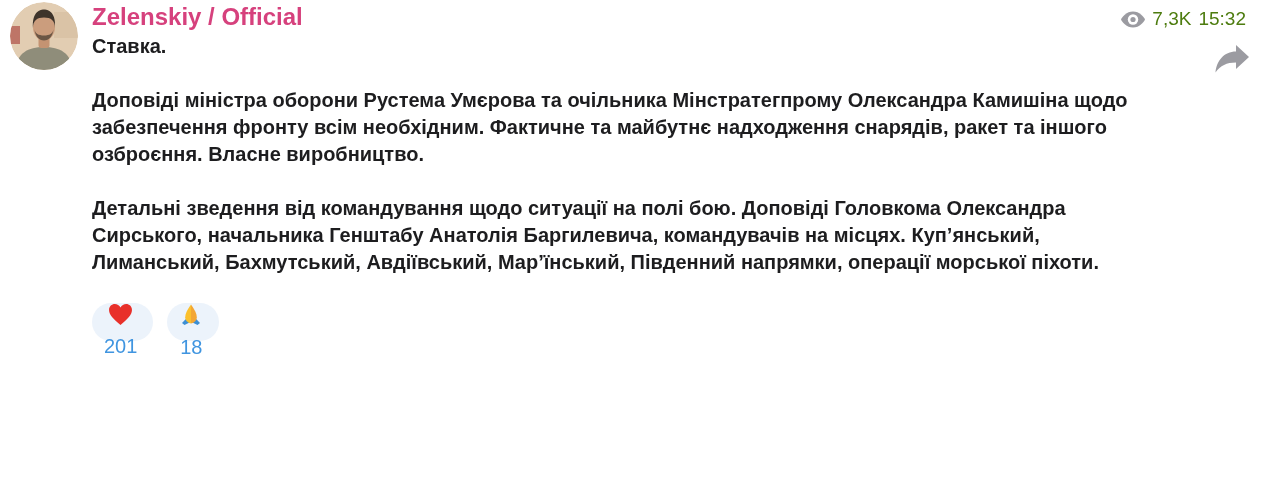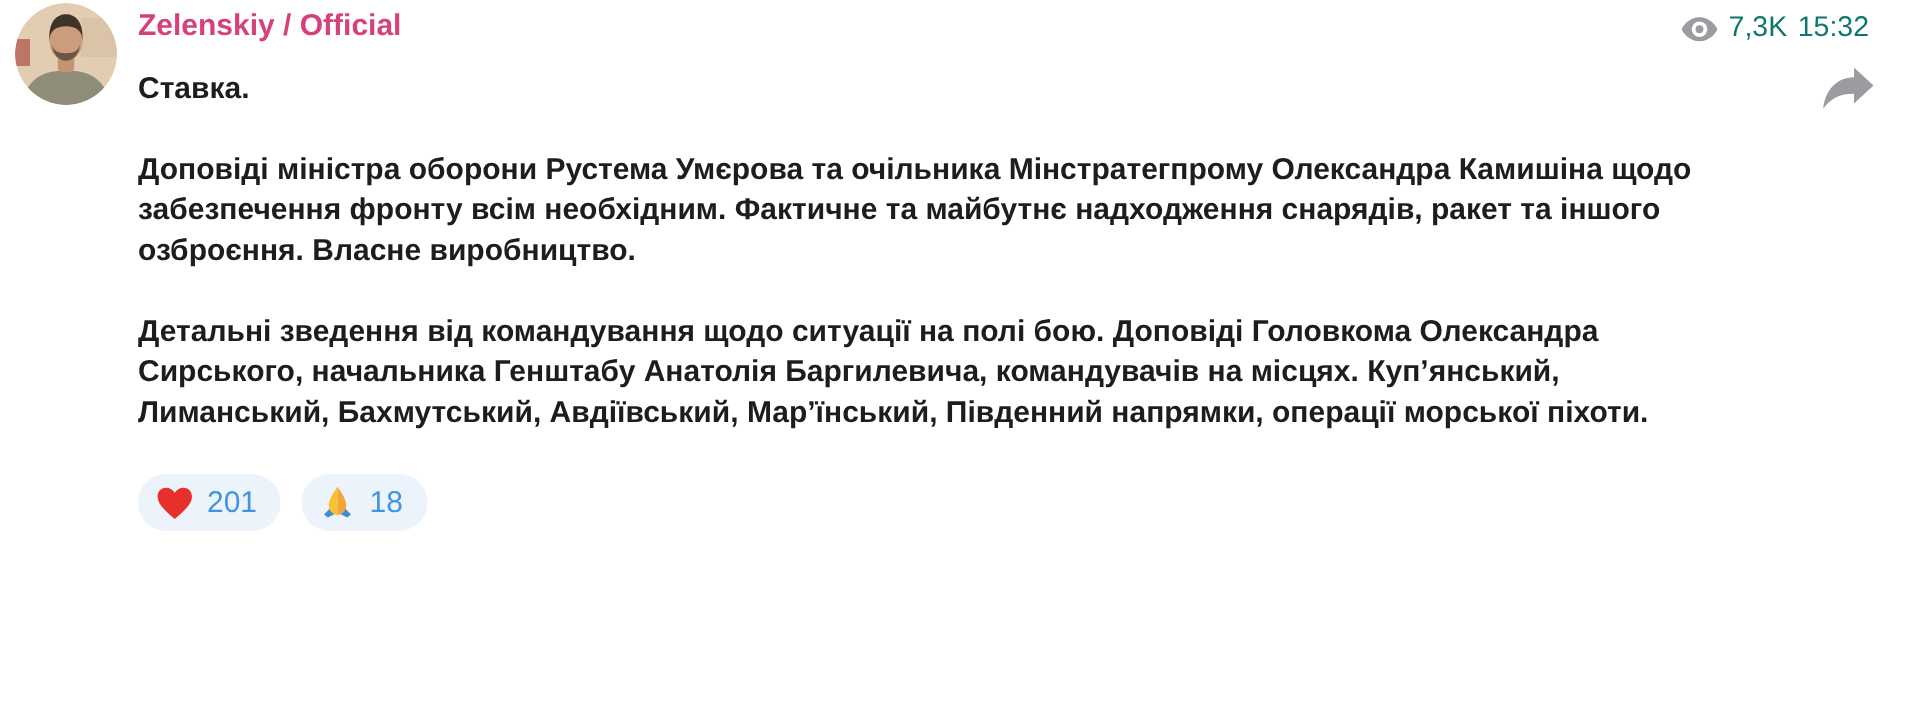--- a/index.html
+++ b/index.html
@@ -7,40 +7,41 @@
     width:1280px;height:483px;background:#ffffff;position:relative;overflow:hidden;
     font-family:"Liberation Sans","DejaVu Sans",sans-serif;
     -webkit-font-smoothing:antialiased;
   }
   .avatar{
     position:absolute;left:10px;top:2px;width:68px;height:68px;border-radius:50%;
     overflow:hidden;cursor:pointer;
   }
   .meta{
     position:absolute;top:8px;right:34px;display:flex;gap:7px;
-    color:#0f766e;font-size:19px;line-height:22px;white-space:nowrap;
+    color:#4d7c0f;font-size:19px;line-height:22px;white-space:nowrap;
   }
   .meta .eye{display:inline-flex;align-items:center;}
   .share{
     position:absolute;top:44px;right:30px;width:36px;height:30px;cursor:pointer;
   }
   .content{position:absolute;left:92px;top:4px;width:1072px;}
   .channel{
-    color:#d6417d;font-size:20px;font-weight:600;line-height:26px;margin:0 0 16px 0;
+    color:#d6417d;font-size:24px;font-weight:600;line-height:26px;margin:0 0 3px 0;
     cursor:pointer;display:inline-block;
   }
   .msg p{
     margin:0 0 27px 0;font-size:20px;line-height:27px;color:#1d1d1f;font-weight:700;
     white-space:pre-wrap;
   }
   .reactions{display:flex;gap:14px;margin-top:1px;}
   .pill{
     display:flex;align-items:center;gap:9px;background:#ecf3fb;border:none;
     border-radius:19px;height:38px;padding:0 16px 0 12px;cursor:pointer;
     font-family:inherit;
+    flex-direction:column;
   }
   .pill .count{color:#4095e0;font-size:20px;font-weight:400;}
   .pill .ricon{display:inline-flex;align-items:center;}
 </style>
 </head>
 <body>
 
 <div class="avatar">
   <svg width="68" height="68" viewBox="0 0 68 68">
     <defs>

